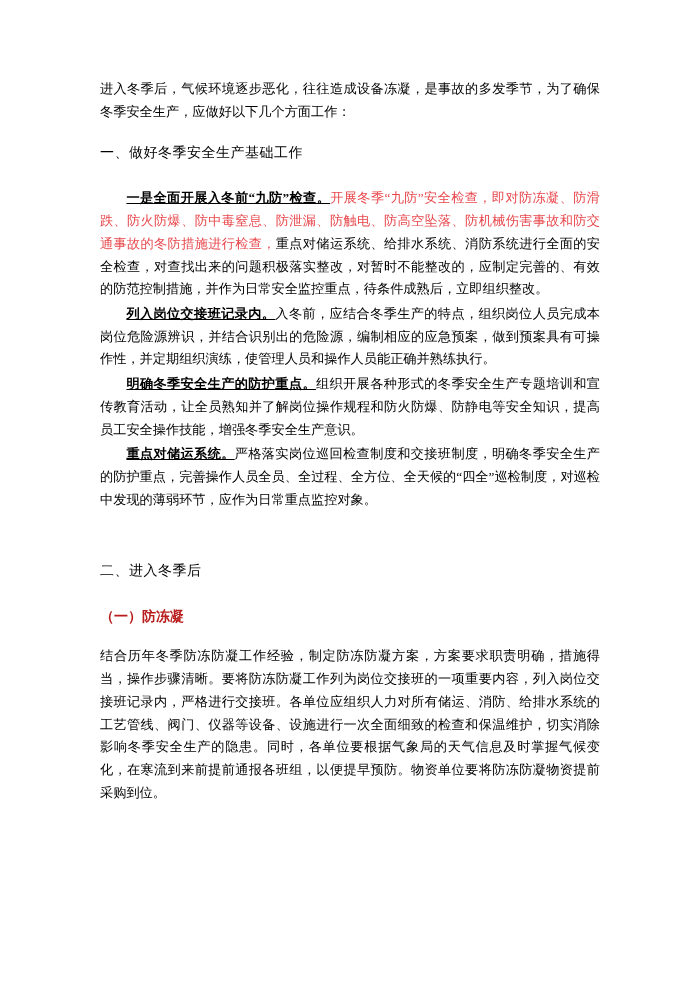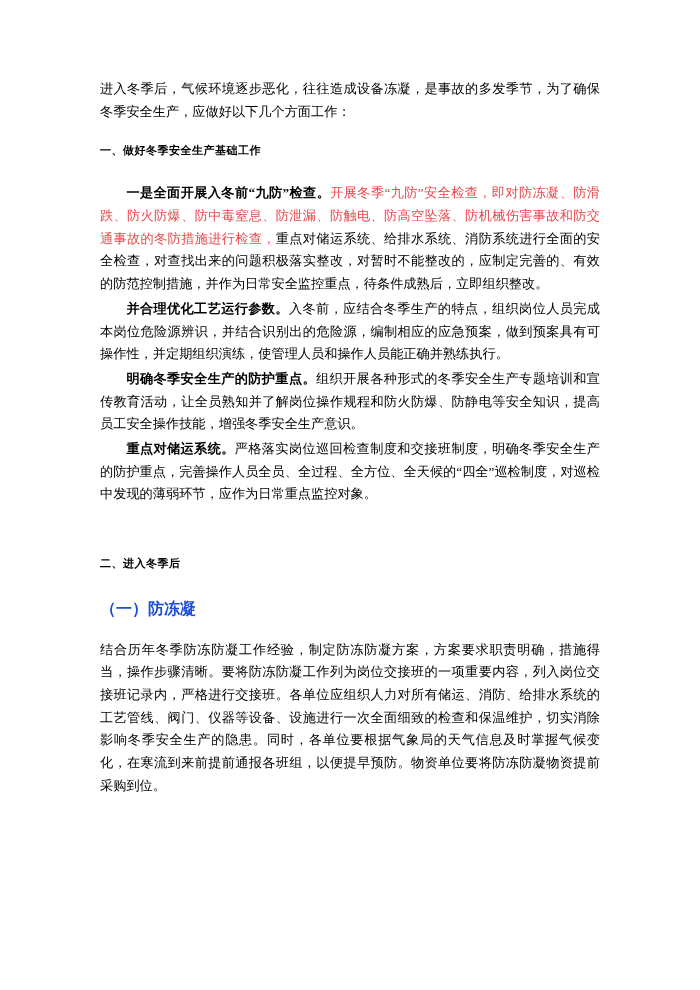--- a/index.html
+++ b/index.html
@@ -29,45 +29,46 @@
     text-align: justify;
     text-justify: inter-ideograph;
   }
   p {
     margin: 0;
   }
   .para-intro {
     margin-bottom: 18px;
   }
   .h1 {
-    font-weight: bold;
-    font-size: 11px;
+    font-weight: normal;
+    font-size: 14px;
     margin: 16px 0 14px 0;
     letter-spacing: 0.5px;
   }
   .h1-second {
     margin-top: 48px;
     margin-bottom: 22px;
   }
   .body-block {
     margin-bottom: 2px;
   }
   .indent {
     text-indent: 2em;
   }
   .bold {
     font-weight: bold;
+    text-decoration: underline;
   }
   .red {
     color: #e8484d;
   }
   .red-head {
-    color: #1d4ed8;
+    color: #b91c1c;
     font-weight: bold;
-    font-size: 16px;
+    font-size: 14px;
     margin: 6px 0 16px 0;
   }
   .red-head-2 {
     margin-top: 40px;
   }
   .para-block {
     margin-bottom: 0;
   }
   .spacer-small { height: 8px; }
 </style>
@@ -79,21 +80,21 @@
 
     <p class="para-intro">进入冬季后，气候环境逐步恶化，往往造成设备冻凝，是事故的多发季节，为了确保冬季安全生产，应做好以下几个方面工作：</p>
 
     <p class="h1">一、做好冬季安全生产基础工作</p>
 
     <div class="spacer-small"></div>
 
     <p class="indent body-block"><span class="bold">一是全面开展入冬前“九防”检查。</span><span class="red">开展冬季“九防”安全检查，即对防冻凝、防滑跌、防火防爆、防中毒窒息、防泄漏、防触电、防高空坠落、防机械伤害事故和防交通事故的冬防措施进行检查，</span><span>重点对储运系统、给排水系统、消防系统进行全面的安全检查，对查找出来的问题积极落实整改，对暂时不能整改的，应制定完善的、有效的防范控制措施，并作为日常安全监控重点，待条件成熟后，立即组织整改。</span></p>
 
 
-    <p class="indent body-block"><span class="bold">并合理优化工艺运行参数。</span><span>入冬前，应结合冬季生产的特点，组织岗位人员完成本岗位危险源辨识，并结合识别出的危险源，编制相应的应急预案，做到预案具有可操作性，并定期组织演练，使管理人员和操作人员能正确并熟练执行。</span></p>
+    <p class="indent body-block"><span class="bold">列入岗位交接班记录内。</span><span>入冬前，应结合冬季生产的特点，组织岗位人员完成本岗位危险源辨识，并结合识别出的危险源，编制相应的应急预案，做到预案具有可操作性，并定期组织演练，使管理人员和操作人员能正确并熟练执行。</span></p>
 
     <p class="indent body-block"><span class="bold">明确冬季安全生产的防护重点。</span><span>组织开展各种形式的冬季安全生产专题培训和宣传教育活动，让全员熟知并了解岗位操作规程和防火防爆、防静电等安全知识，提高员工安全操作技能，增强冬季安全生产意识。</span></p>
 
     <p class="indent body-block"><span class="bold">重点对储运系统。</span><span>严格落实岗位巡回检查制度和交接班制度，明确冬季安全生产的防护重点，完善操作人员全员、全过程、全方位、全天候的“四全”巡检制度，对巡检中发现的薄弱环节，应作为日常重点监控对象。</span></p>
 
     <p class="h1 h1-second">二、进入冬季后</p>
 
     <p class="red-head">（一）防冻凝</p>
 
     <p class="para-block">结合历年冬季防冻防凝工作经验，制定防冻防凝方案，方案要求职责明确，措施得当，操作步骤清晰。要将防冻防凝工作列为岗位交接班的一项重要内容，列入岗位交接班记录内，严格进行交接班。各单位应组织人力对所有储运、消防、给排水系统的工艺管线、阀门、仪器等设备、设施进行一次全面细致的检查和保温维护，切实消除影响冬季安全生产的隐患。同时，各单位要根据气象局的天气信息及时掌握气候变化，在寒流到来前提前通报各班组，以便提早预防。物资单位要将防冻防凝物资提前采购到位。</p>

